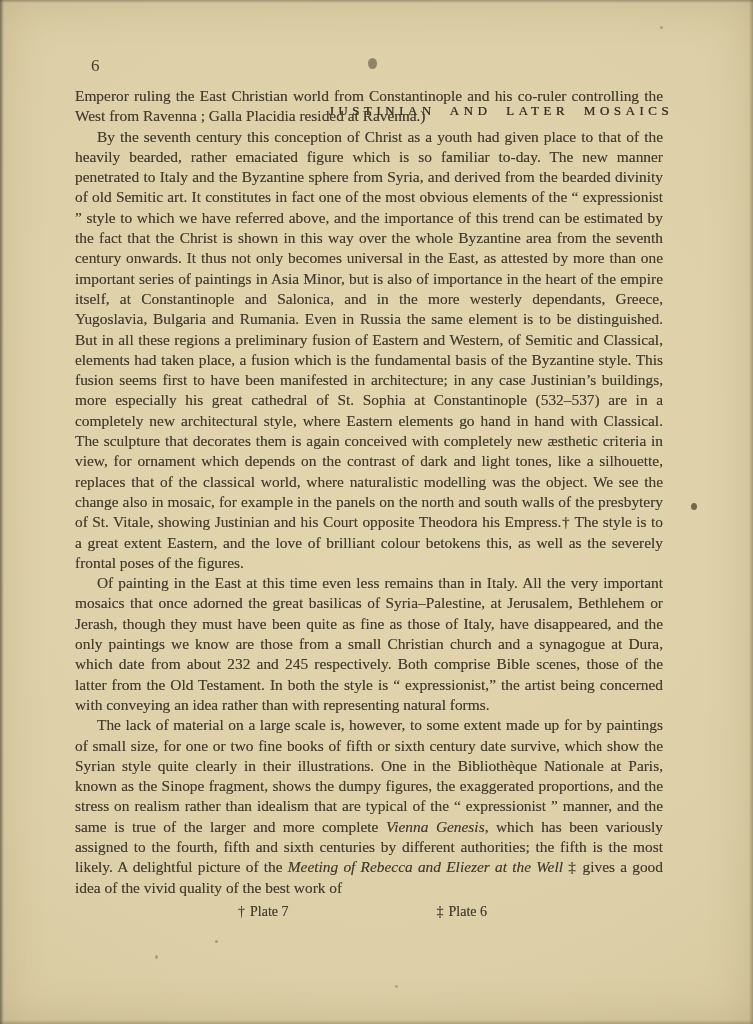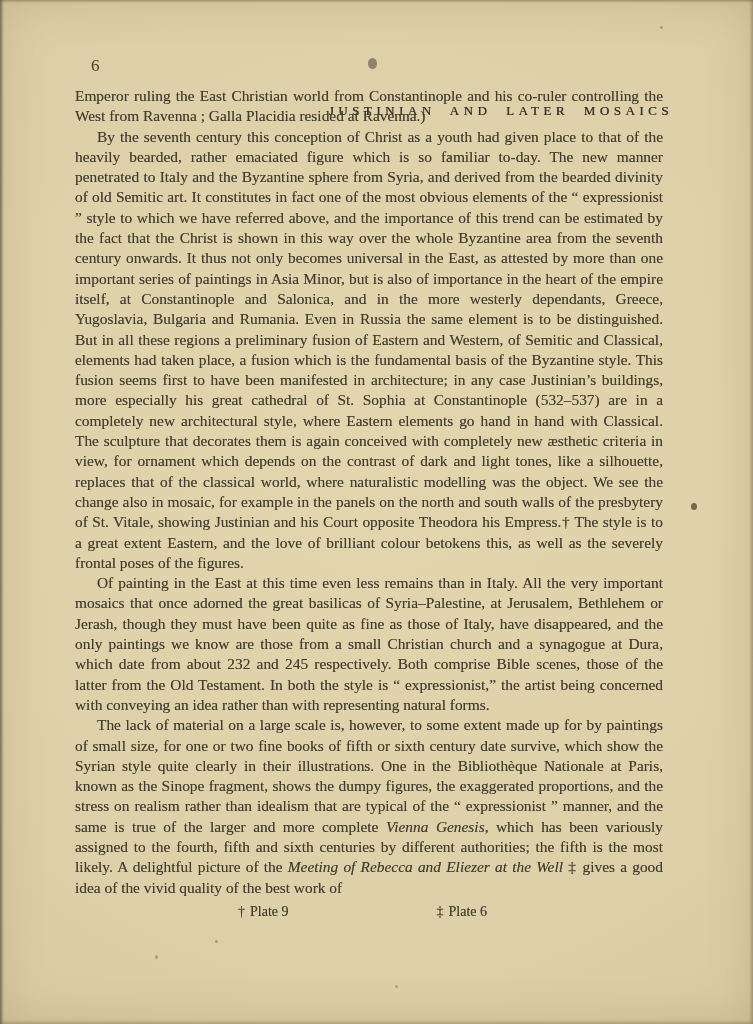--- a/index.html
+++ b/index.html
@@ -93,21 +93,21 @@
     <span class="running-head">JUSTINIAN AND LATER MOSAICS</span>
   </header>
 
   <main class="text-block">
 
     <p class="para"><span>Emperor ruling the East Christian world from Constantinople and his co-ruler controlling the West from Ravenna ; Galla Placidia resided at Ravenna.)</span></p>
       <p class="para indent"><span>By the seventh century this conception of Christ as a youth had given place to that of the heavily bearded, rather emaciated figure which is so familiar to-day. The new manner penetrated to Italy and the Byzantine sphere from Syria, and derived from the bearded divinity of old Semitic art. It constitutes in fact one of the most obvious elements of the “ expressionist ” style to which we have referred above, and the importance of this trend can be estimated by the fact that the Christ is shown in this way over the whole Byzantine area from the seventh century onwards. It thus not only becomes universal in the East, as attested by more than one important series of paintings in Asia Minor, but is also of importance in the heart of the empire itself, at Constantinople and Salonica, and in the more westerly dependants, Greece, Yugoslavia, Bulgaria and Rumania. Even in Russia the same element is to be distinguished. But in all these regions a preliminary fusion of Eastern and Western, of Semitic and Classical, elements had taken place, a fusion which is the fundamental basis of the Byzantine style. This fusion seems first to have been manifested in architecture; in any case Justinian’s buildings, more especially his great cathedral of St. Sophia at Constantinople (532–537) are in a completely new architectural style, where Eastern elements go hand in hand with Classical. The sculpture that decorates them is again conceived with completely new æsthetic criteria in view, for ornament which depends on the contrast of dark and light tones, like a silhouette, replaces that of the classical world, where naturalistic modelling was the object. We see the change also in mosaic, for example in the panels on the north and south walls of the presbytery of St. Vitale, showing Justinian and his Court opposite Theodora his Empress.† The style is to a great extent Eastern, and the love of brilliant colour betokens this, as well as the severely frontal poses of the figures.</span></p>
       <p class="para indent"><span>Of painting in the East at this time even less remains than in Italy. All the very important mosaics that once adorned the great basilicas of Syria–Palestine, at Jerusalem, Bethlehem or Jerash, though they must have been quite as fine as those of Italy, have disappeared, and the only paintings we know are those from a small Christian church and a synagogue at Dura, which date from about 232 and 245 respectively. Both comprise Bible scenes, those of the latter from the Old Testament. In both the style is “ expressionist,” the artist being concerned with conveying an idea rather than with representing natural forms.</span></p>
       <p class="para indent"><span>The lack of material on a large scale is, however, to some extent made up for by paintings of small size, for one or two fine books of fifth or sixth century date survive, which show the Syrian style quite clearly in their illustrations. One in the Bibliothèque Nationale at Paris, known as the Sinope fragment, shows the dumpy figures, the exaggerated proportions, and the stress on realism rather than idealism that are typical of the “ expressionist ” manner, and the same is true of the larger and more complete </span><span class="em">Vienna Genesis</span><span>, which has been variously assigned to the fourth, fifth and sixth centuries by different authorities; the fifth is the most likely. A delightful picture of the </span><span class="em">Meeting of Rebecca and Eliezer at the Well</span><span> ‡ gives a good idea of the vivid quality of the best work of</span></p>
       <div class="footnotes">
-      <span class="footnote fn-0"><span class="fn-marker">†</span><span>Plate 9</span></span>
+      <span class="footnote fn-0"><span class="fn-marker">†</span><span>Plate 7</span></span>
       <span class="footnote fn-1"><span class="fn-marker">‡</span><span>Plate 6</span></span>
     </div>
   </main>
 
   <div class="blemish smudge-head"></div>
   <div class="blemish speck-margin"></div>
   <div class="blemish speck-a"></div>
   <div class="blemish speck-b"></div>
   <div class="blemish speck-c"></div>
   <div class="blemish speck-d"></div>

